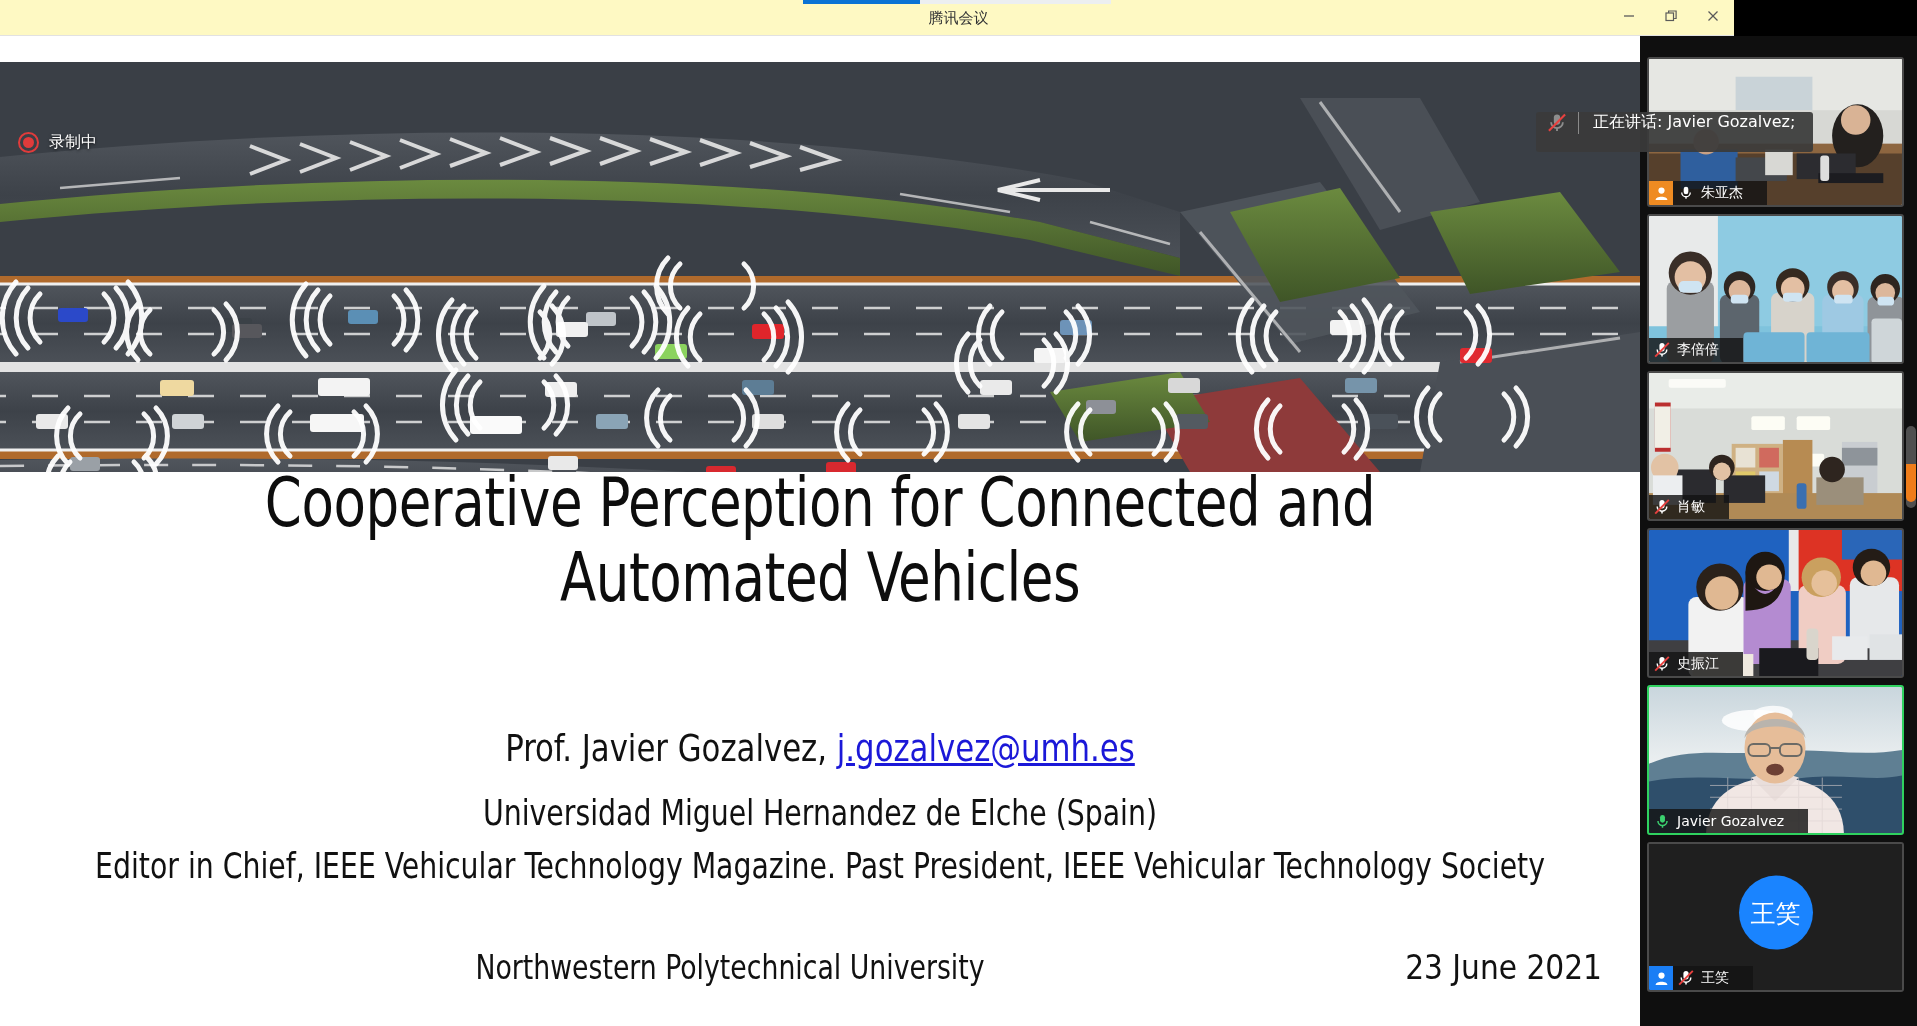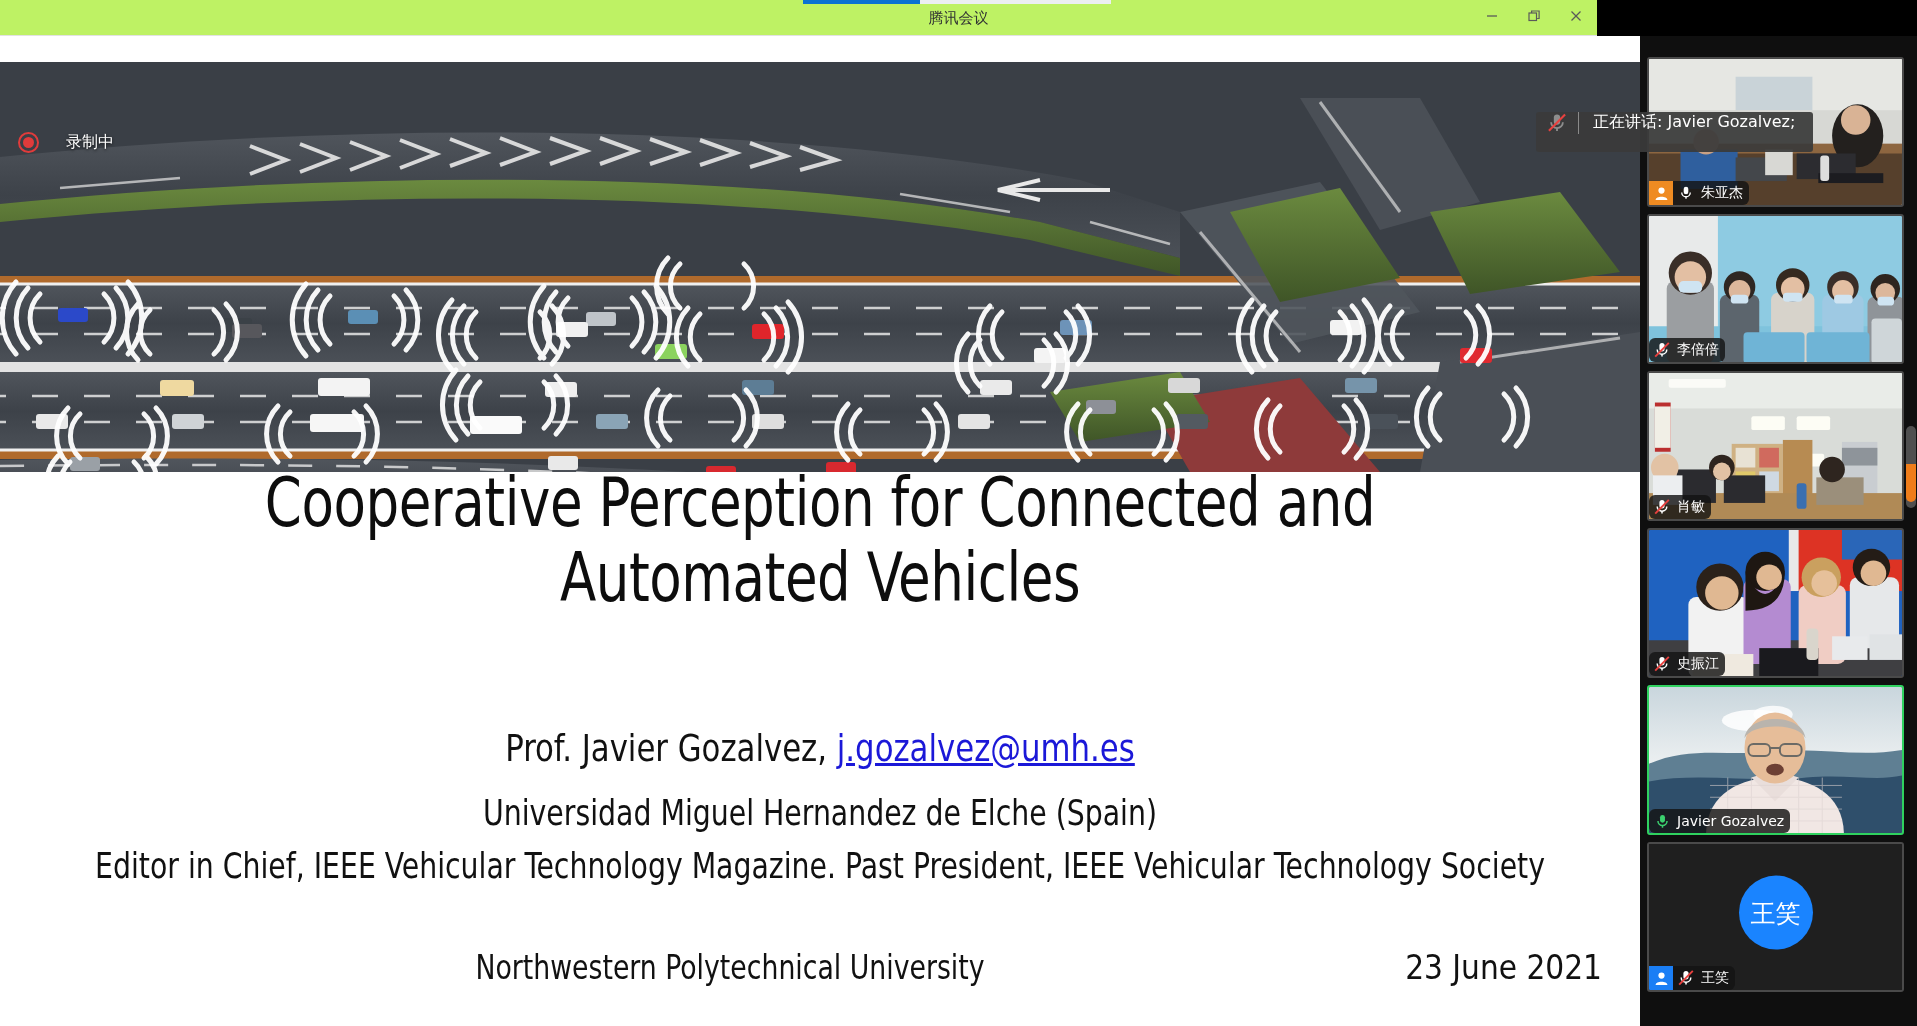--- a/index.html
+++ b/index.html
@@ -5,22 +5,22 @@
   * { box-sizing: border-box; margin: 0; padding: 0; }
   html, body {
     width: 1917px; height: 1026px;
     overflow: hidden;
     background: #000;
     font-family: "Liberation Sans", "DejaVu Sans", sans-serif;
   }
 
   
   #titlebar {
-    position: absolute; left: 0; top: 0; width: 1597px; height: 36px;
-    background: #bef264;
+    position: absolute; left: 0; top: 0; width: 1734px; height: 36px;
+    background: #fef9c3;
     border-bottom: 1px solid #e2e2e2;
   }
   #progress-track {
     position: absolute; left: 803px; top: 0; width: 308px; height: 4px;
     background: #eceff1;
   }
   #progress-fill {
     position: absolute; left: 0; top: 0; height: 4px; width: 38%;
     background: #0a73d4;
   }
@@ -125,21 +125,21 @@
   }
   #umh-word2 {
     position: absolute; left: 90px; top: 50px;
     font-family: "Liberation Serif", serif;
     font-style: italic; font-size: 27px; color: #111;
   }
 
   
   #rec-badge {
     position: absolute; left: 18px; top: 70px;
-    display: flex; align-items: center; gap: 27px;
+    display: flex; align-items: center; gap: 10px;
     z-index: 6;
   }
   #rec-dot {
     width: 21px; height: 21px; border-radius: 50%;
     border: 2px solid #e03b3b;
     display: flex; align-items: center; justify-content: center;
   }
   #rec-dot::after {
     content: ""; width: 11px; height: 11px; border-radius: 50%;
     background: #e03b3b;
@@ -161,22 +161,21 @@
     border: 2px solid #4a4a4a;
     border-radius: 3px;
     overflow: hidden;
   }
   .tile.active { border-color: #2fd25f; }
   .tile-video { position: absolute; inset: 0; }
   .nameplate {
     position: absolute; left: 0; bottom: 0; height: 24px;
     display: flex; align-items: center;
     background: rgba(20,20,20,.82);
-    padding-right: 6px;
-    border-radius: 6px;
+    padding-right: 24px;
   }
   .hostbadge {
     width: 24px; height: 24px;
     display: flex; align-items: center; justify-content: center;
     flex: 0 0 auto;
   }
   .hostbadge.orange { background: #ef8b22; }
   .hostbadge.blue { background: #1a7ef5; }
   .micbox {
     width: 26px; height: 24px;

